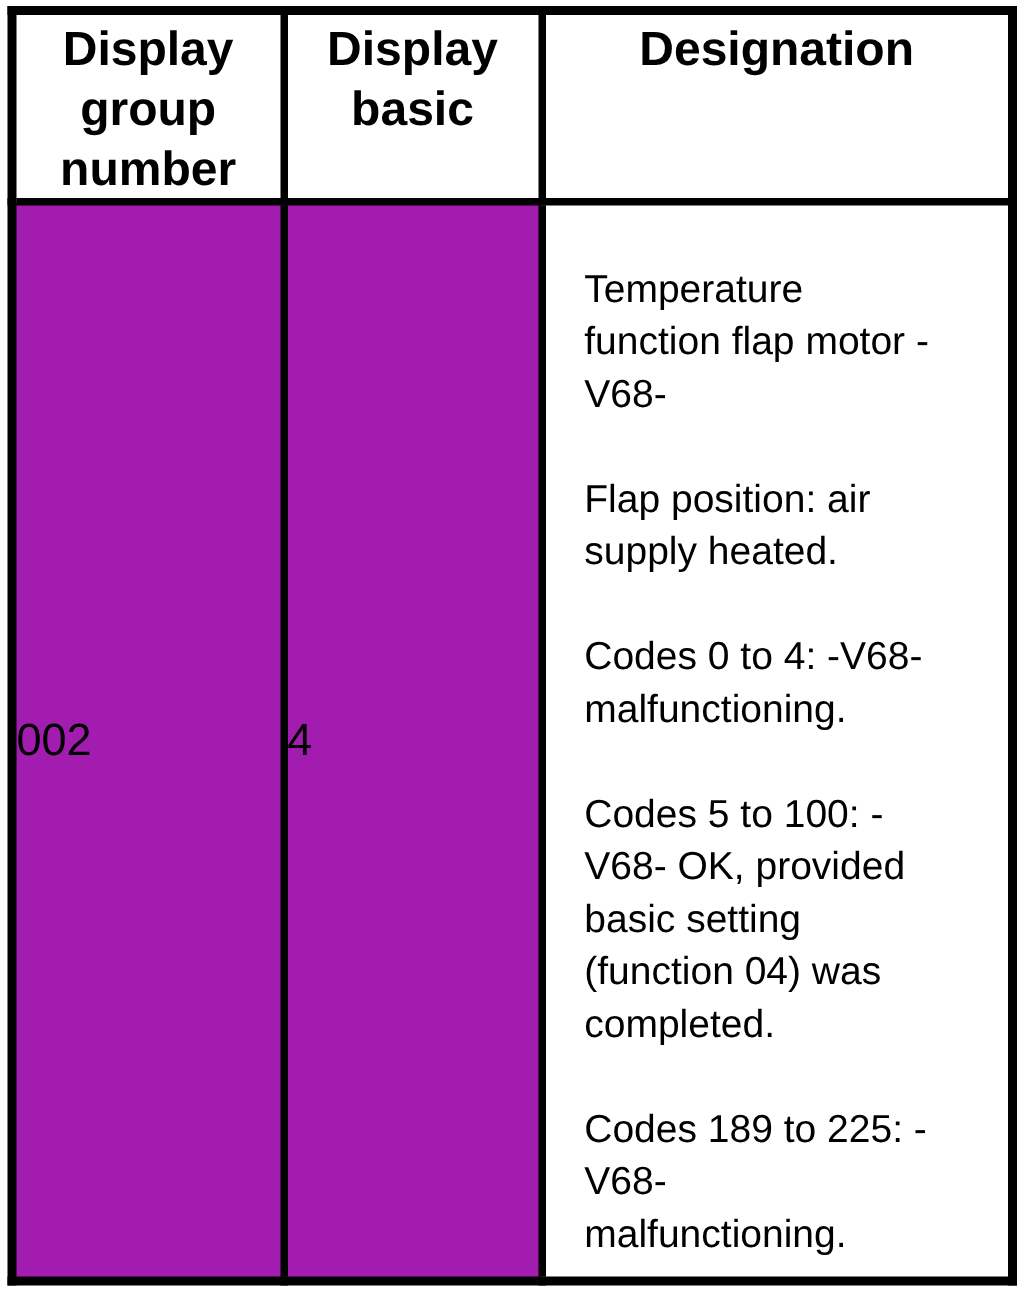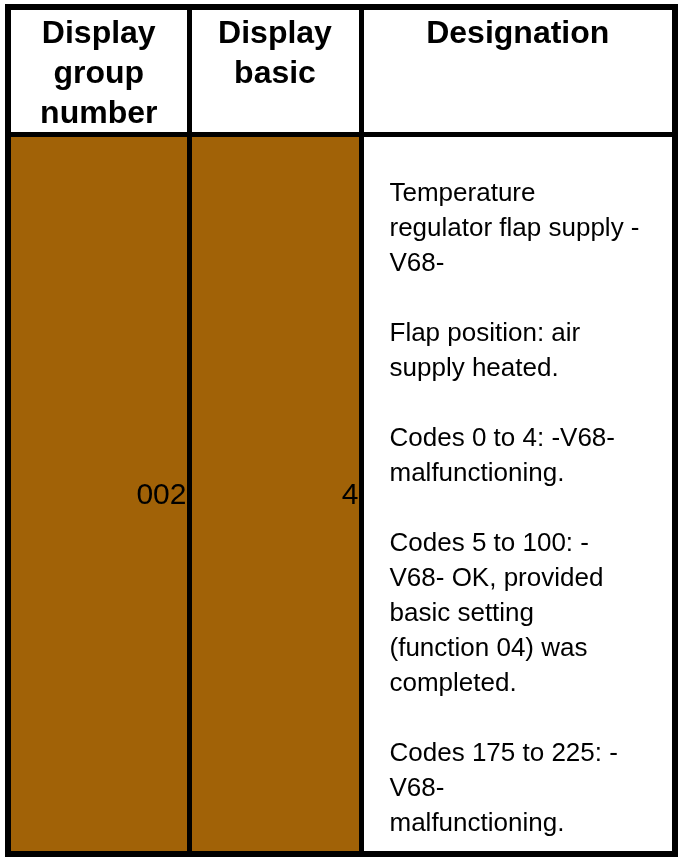--- a/index.html
+++ b/index.html
@@ -43,26 +43,26 @@
   th.hdr {
     font-size: 32px;
     font-weight: bold;
     line-height: 40px;
     text-align: center;
     vertical-align: top;
     padding: 2px 6px 0 6px;
     background: #ffffff;
   }
   td.c-num {
-    text-align: right;
+    text-align: left;
     vertical-align: middle;
     font-size: 30px;
     font-weight: normal;
     padding: 0;
-    background: #a16207;
+    background: #a21caf;
   }
   td.c-des {
     vertical-align: top;
     text-align: left;
     font-size: 26px;
     line-height: 35px;
     padding: 38px 10px 0 26px;
     background: #ffffff;
   }
   td.c-des p {
@@ -89,31 +89,31 @@
         <th class="hdr">Display basic</th>
         <th class="hdr">Designation</th>
       </tr>
     </thead>
     <tbody>
       <tr>
         <td class="c-num">002</td>
         <td class="c-num">4</td>
         <td class="c-des">
           <p>Temperature
-regulator flap supply -
+function flap motor -
 V68-</p>
           <p>Flap position: air
 supply heated.</p>
           <p>Codes 0 to 4: -V68-
 malfunctioning.</p>
           <p>Codes 5 to 100: -
 V68- OK, provided
 basic setting
 (function 04) was
 completed.</p>
-          <p>Codes 175 to 225: -
+          <p>Codes 189 to 225: -
 V68-
 malfunctioning.</p>
         </td>
       </tr>
     </tbody>
   </table>
 </div>
 
 </body></html>

